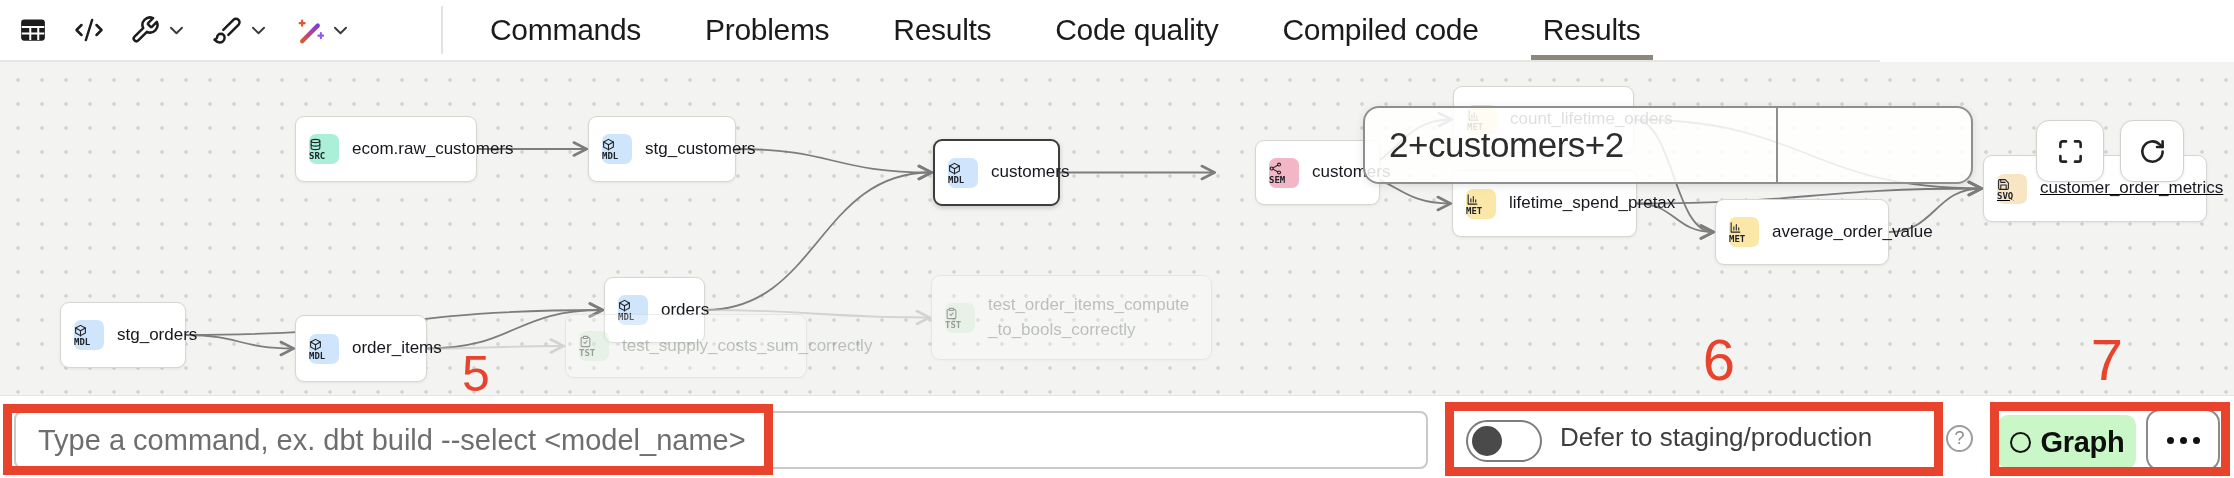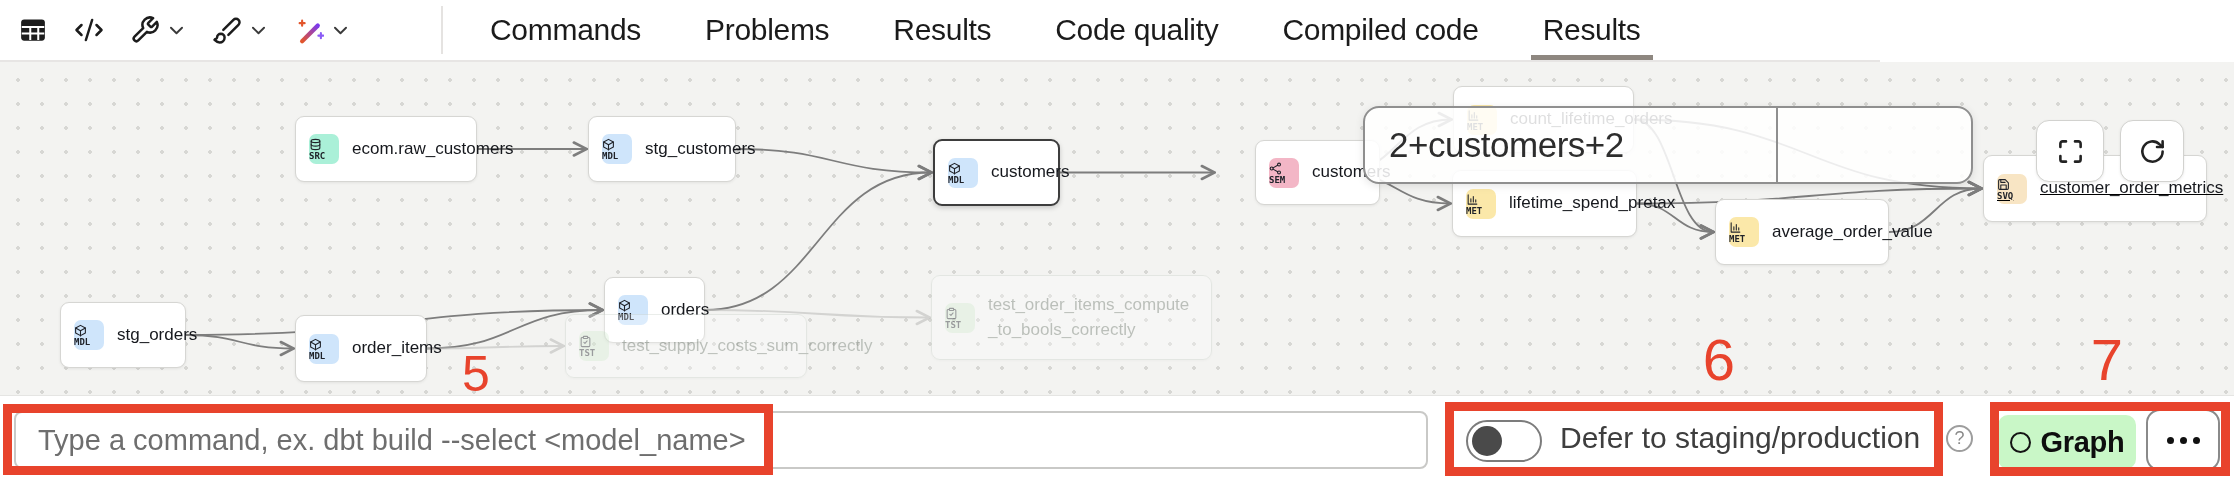--- a/index.html
+++ b/index.html
@@ -49,21 +49,21 @@
   .bottombar{position:absolute;left:0;top:395px;width:2234px;height:83px;background:#fff;
              border-top:1.5px solid #e5e5e3;box-sizing:border-box;z-index:5;}
   .cmd-input{position:absolute;left:14px;top:15px;width:1414px;height:58px;box-sizing:border-box;
              border:2px solid #c9c9c7;border-radius:8px;padding:0 22px;font-size:29px;
              font-family:"Liberation Sans",sans-serif;color:#333;background:#fff;outline:none;}
   .cmd-input::placeholder{color:#6e6e6e;opacity:1;}
   .toggle{position:absolute;left:1466px;top:24px;width:76px;height:42px;border:2px solid #7c7c7c;
           border-radius:22px;background:#fff;box-sizing:border-box;cursor:pointer;}
   .knob{position:absolute;left:4px;top:4px;width:30px;height:30px;border-radius:50%;background:#4a4a4a;}
   .defer-label{position:absolute;left:1560px;top:0;height:83px;display:flex;align-items:center;
-               font-size:30px;color:#3e3e3e;white-space:nowrap;}
+               font-size:26px;color:#3e3e3e;white-space:nowrap;}
   .help{position:absolute;left:1946px;top:29px;width:27px;height:27px;border:2px solid #9d9d9d;
         border-radius:50%;box-sizing:border-box;color:#8a8a8a;font-size:18px;display:flex;
         align-items:center;justify-content:center;cursor:pointer;}
   .ready{position:absolute;left:1998px;top:19px;width:138px;height:54px;background:#c9f7c7;
          border-radius:10px;display:flex;align-items:center;justify-content:center;gap:10px;
          cursor:pointer;}
   .ready .ring{width:21px;height:21px;border:2.5px solid #141414;border-radius:50%;box-sizing:border-box;}
   .ready .rlabel{font-size:29px;font-weight:600;color:#0e0e0e;letter-spacing:-0.3px;}
   .more-btn{position:absolute;left:2146px;top:13px;width:74px;height:62px;border:2px solid #8a8a8a;
             border-radius:14px;background:#fff;box-sizing:border-box;display:flex;align-items:center;

